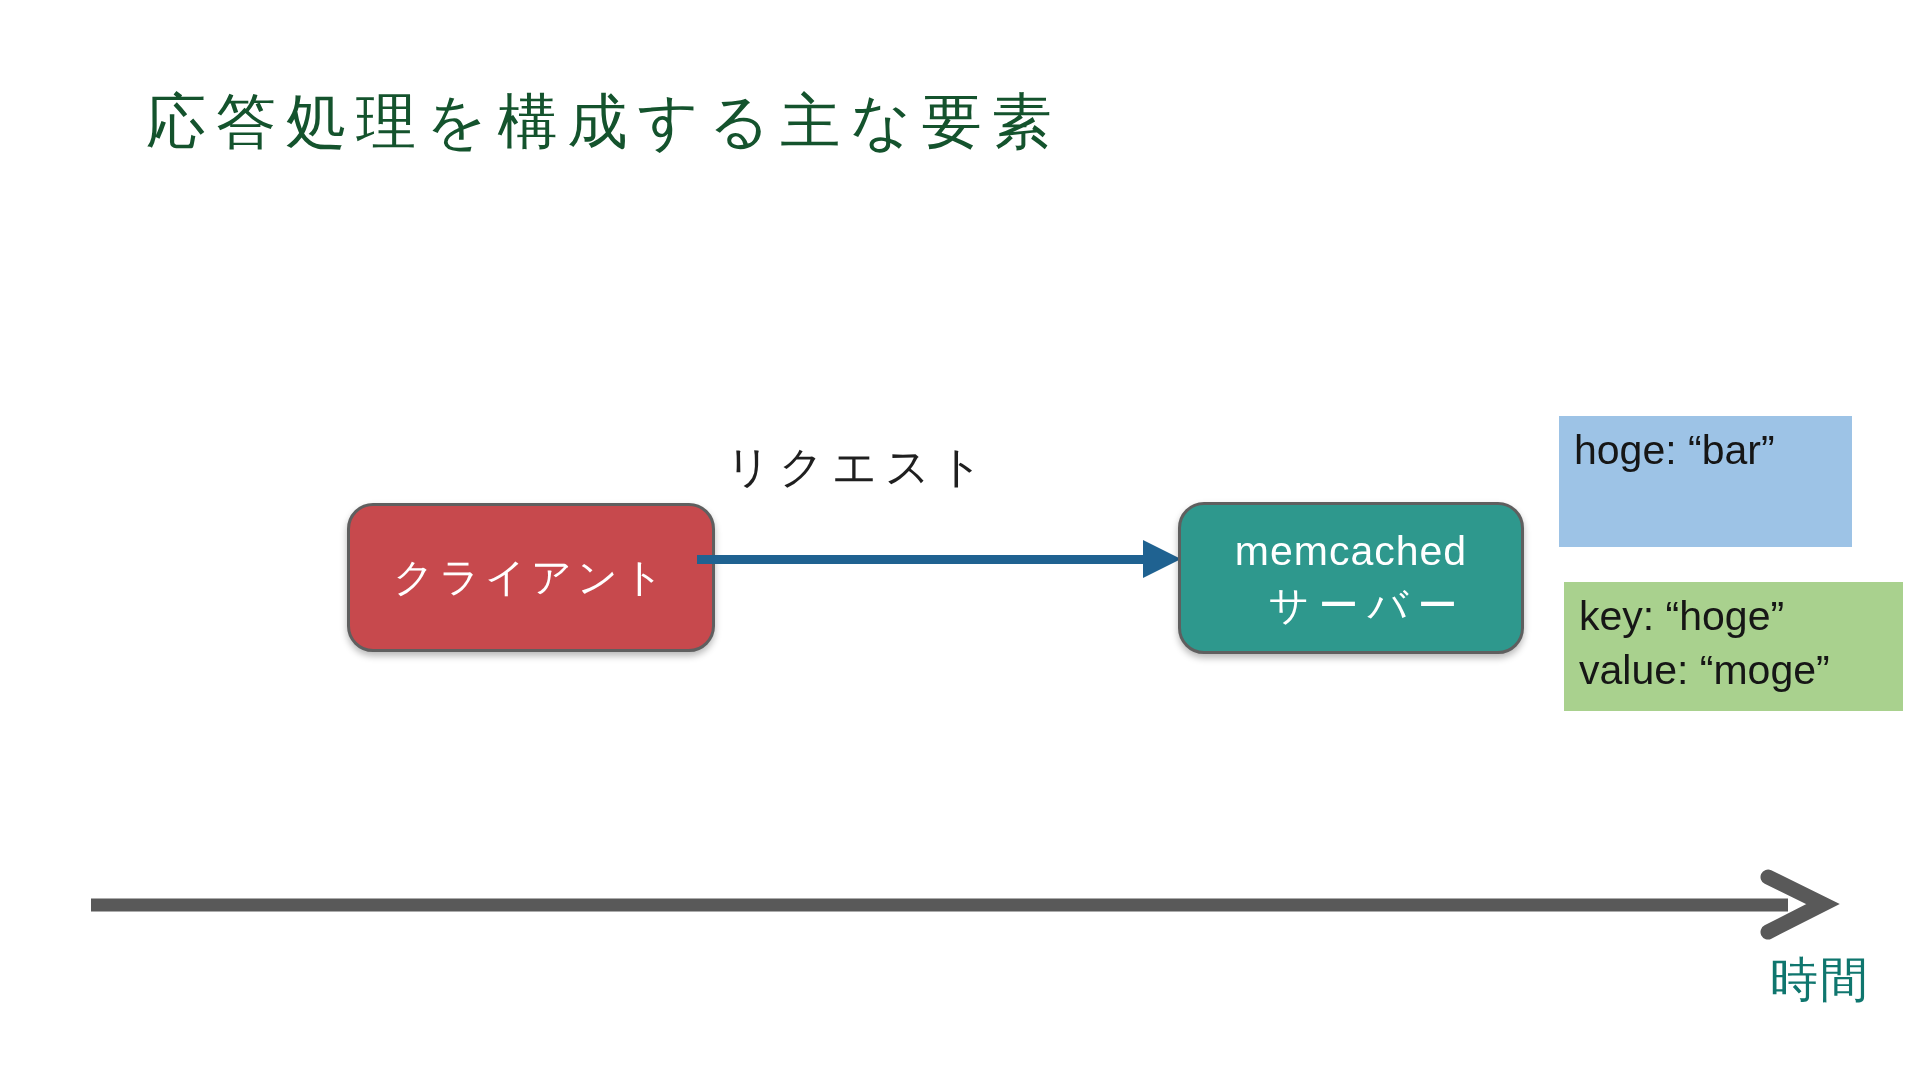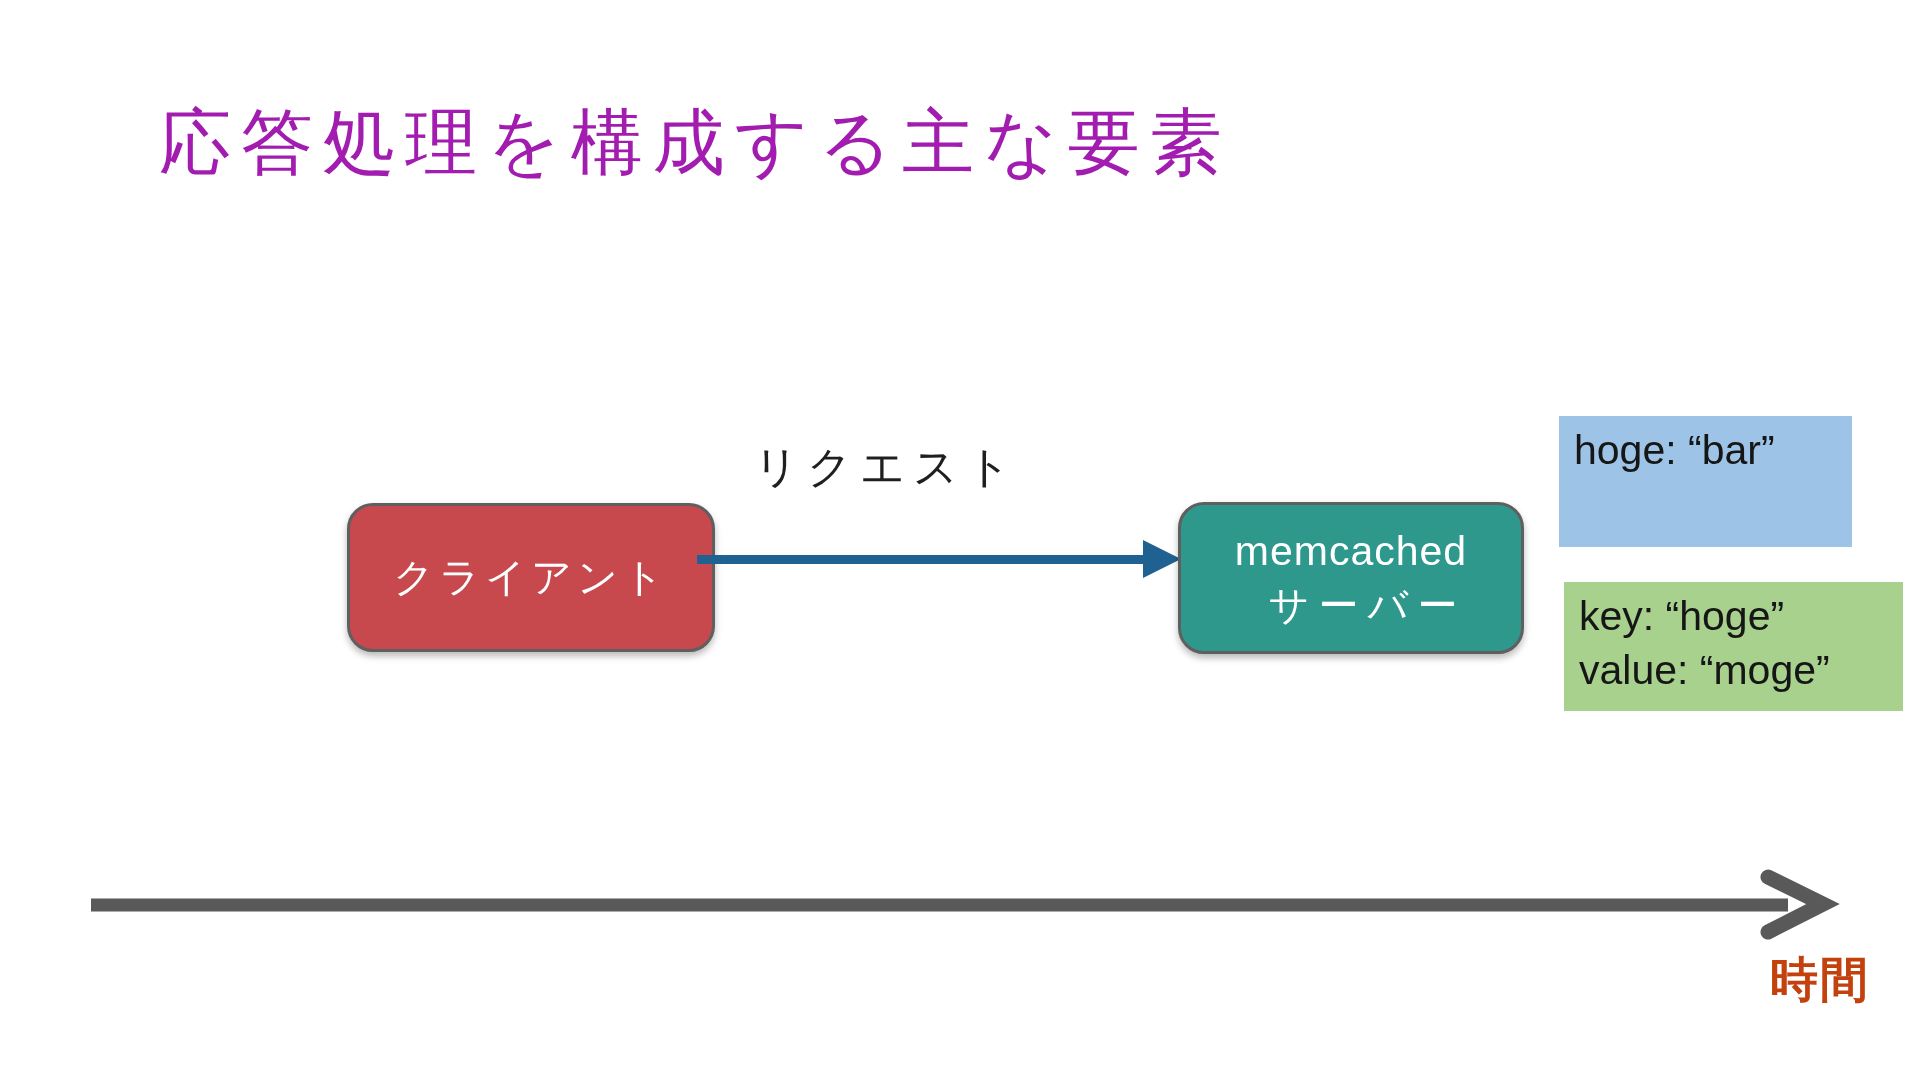--- a/index.html
+++ b/index.html
@@ -14,40 +14,39 @@
     background: #ffffff;
     overflow: hidden;
     font-family: "Liberation Sans", "DejaVu Sans", sans-serif;
   }
 
   
   .page-title {
     position: absolute;
     left: 146px;
     top: 84px;
-    margin: 13px;
-    font-size: 72px;
+    margin: 0;
+    font-size: 60px;
     font-weight: 300;
     letter-spacing: 10px;
-    color: #a21caf;
+    color: #14532d;
     white-space: nowrap;
     line-height: 1.25;
   }
 
   
   .request-label {
     position: absolute;
     left: 726px;
     top: 438px;
     font-size: 44px;
     font-weight: 300;
     letter-spacing: 8px;
     color: #1f1f1f;
     white-space: nowrap;
-    margin-left: 28px;
   }
 
   
   .node-box {
     position: absolute;
     box-sizing: border-box;
     border: 3px solid #5f5f5f;
     border-radius: 26px;
     display: flex;
     flex-direction: column;
@@ -147,23 +146,23 @@
     left: 80px;
     top: 855px;
     width: 1780px;
     height: 100px;
   }
   .time-axis-label {
     position: absolute;
     left: 1770px;
     top: 948px;
     font-size: 48px;
-    font-weight: 700;
+    font-weight: 400;
     letter-spacing: 2px;
-    color: #c2410c;
+    color: #0f766e;
     white-space: nowrap;
   }
 </style>
 </head>
 <body>
 
 <div class="slide">
 
   <h1 class="page-title">応答処理を構成する主な要素</h1>
 

